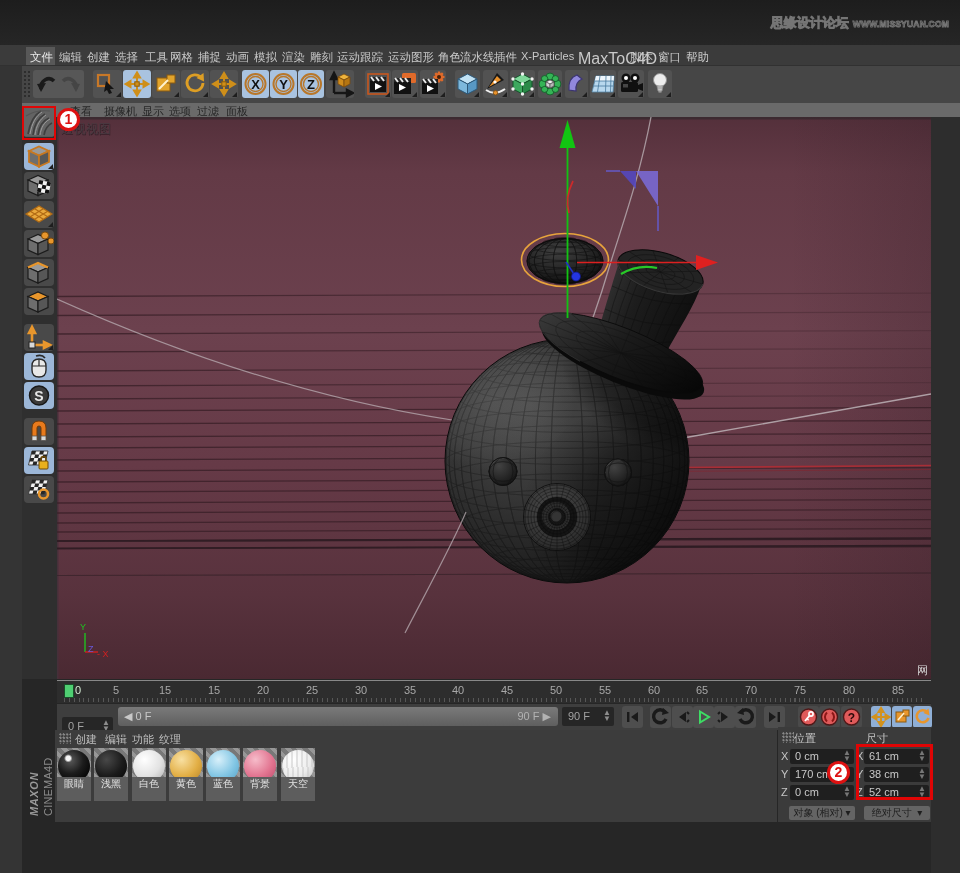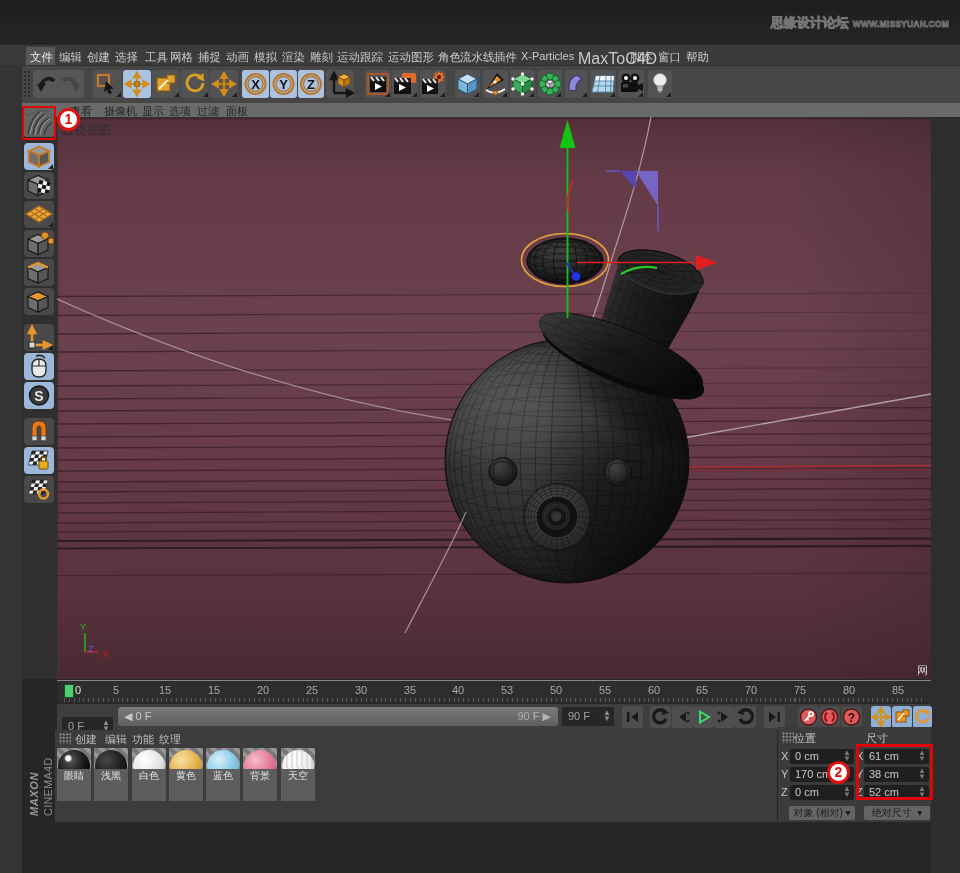--- a/index.html
+++ b/index.html
@@ -58,21 +58,21 @@
 .slider { position:absolute; left:61px; top:3px; width:440px; height:19px; border-radius:3px;
   background:linear-gradient(180deg,#7a7a7a,#5f5f5f); color:#dedede; font-size:11px; }
 .pbtn { position:absolute; top:2px; width:21px; height:22px; background:#4e4e4e; border-radius:3px; }
 
 
 .mats { position:absolute; left:55px; top:730px; width:722px; height:92px; background:#3c3c3c; }
 .mats .hdr { position:absolute; left:0; top:0; width:100%; height:16px; font-size:11px; color:#bdbdbd; }
 .tile { position:absolute; top:18px; width:34px; height:53px;
   background:repeating-linear-gradient(45deg,#979797 0 4px,#787878 4px 8px); }
 .tile .ball { position:absolute; left:1px; top:2px; width:32px; height:32px; border-radius:50%; }
-.tile .lab { position:absolute; left:0; bottom:0; width:100%; height:32px; background:#5d5d5d;
+.tile .lab { position:absolute; left:0; bottom:0; width:100%; height:24px; background:#5d5d5d;
   font-size:10px; color:#e3e3e3; text-align:center; line-height:14px; }
 
 
 .coords { position:absolute; left:778px; top:727px; width:153px; height:95px; background:#3b3b3b; font-size:11px; color:#c6c6c6; }
 .cfield { position:absolute; height:15px; background:#1f1f1f; border-radius:2px; color:#c9c9c9; font-size:11px; line-height:15px; padding-left:5px; }
 .cdrop { position:absolute; height:14px; background:#646464; border-radius:2px; color:#1e1e1e; font-size:10px; line-height:14px; text-align:center; }
 
 
 .circ { position:absolute; width:23px; height:23px; background:#fff; border:3px solid #dd1111; border-radius:50%;
   color:#dd1111; font-weight:bold; font-size:14px; text-align:center; line-height:17px; z-index:50; }
@@ -818,21 +818,21 @@
     <div class="rticks"></div>
     <div class="rlab" style="left:18px; color:#d2ead2;">0</div>
     <div class="rlab" style="left:56px;">5</div>
     <div class="rlab" style="left:102px;">15</div>
     <div class="rlab" style="left:151px;">15</div>
     <div class="rlab" style="left:200px;">20</div>
     <div class="rlab" style="left:249px;">25</div>
     <div class="rlab" style="left:298px;">30</div>
     <div class="rlab" style="left:347px;">35</div>
     <div class="rlab" style="left:395px;">40</div>
-    <div class="rlab" style="left:444px;">53</div>
+    <div class="rlab" style="left:444px;">45</div>
     <div class="rlab" style="left:493px;">50</div>
     <div class="rlab" style="left:542px;">55</div>
     <div class="rlab" style="left:591px;">60</div>
     <div class="rlab" style="left:639px;">65</div>
     <div class="rlab" style="left:688px;">70</div>
     <div class="rlab" style="left:737px;">75</div>
     <div class="rlab" style="left:786px;">80</div>
     <div class="rlab" style="left:835px;">85</div>
   </div>
 

